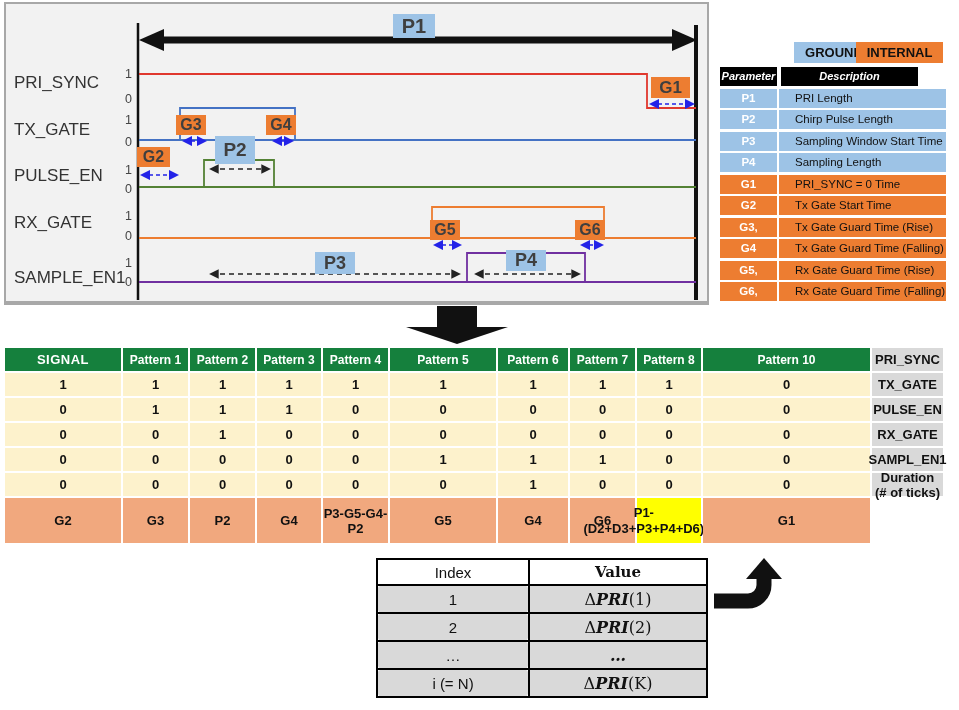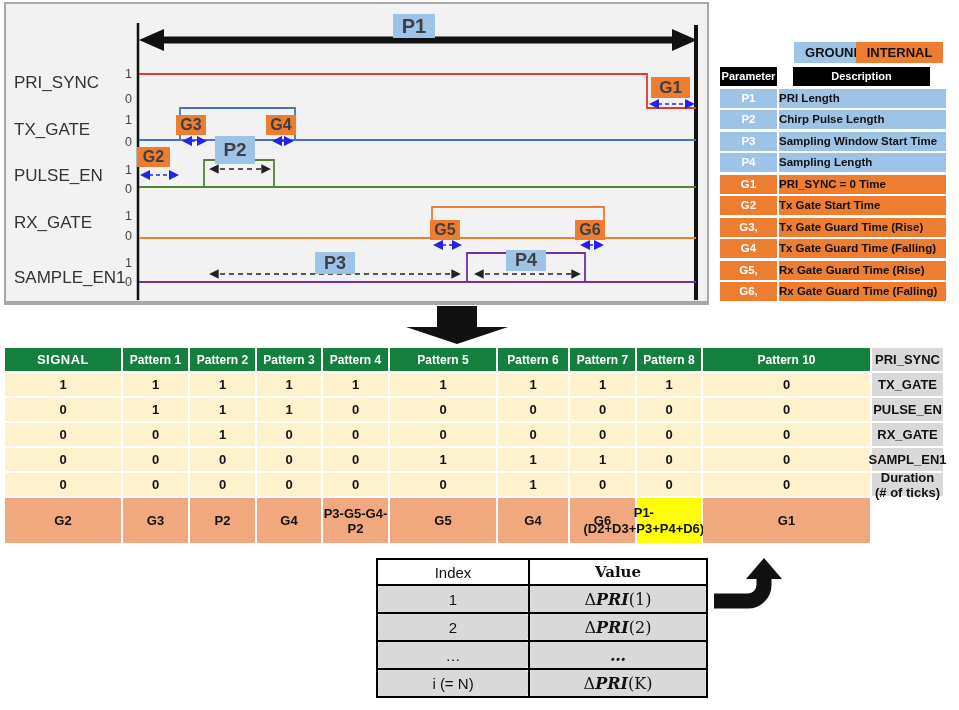--- a/index.html
+++ b/index.html
@@ -15,28 +15,28 @@
               color:#333; white-space:nowrap; }
   .tick { position:absolute; width:22px; text-align:right; font-size:12.5px; color:#444; height:16px; }
   .dlabel { position:absolute; text-align:center; font-weight:bold; color:#3f3f3f; }
   .lab-blue { background:#9dc3e6; }
   .lab-orange { background:#ed7d31; }
 
   
   .mode-box { position:absolute; top:42px; height:21px; font-size:13px; font-weight:bold;
               color:#111; text-align:center; line-height:21px;margin-left:12px; }
   #legend { position:absolute; left:720px; top:67px; width:226px; }
-  .lg-head { display:flex; gap:16px; margin-bottom:2.5px; }
+  .lg-head { display:flex; gap:4px; margin-bottom:2.5px;font-style:italic; }
   .lg-head div { background:#000; color:#fff; font-weight:bold; font-size:11px;
                  height:19px; line-height:19px; text-align:center; }
   .lg-row { display:flex; gap:2px; margin-bottom:2.5px; }
   .lg-param { width:57px; height:19px; line-height:19px; text-align:center;
               color:#fff; font-weight:bold; font-size:11.5px; }
-  .lg-desc { width:167px; height:19px; line-height:19px; padding-left:0;
-             color:#111; font-weight:bold; font-size:11.5px; white-space:nowrap; }
+  .lg-desc { width:167px; height:19px; line-height:19px; padding-left:16px;
+             color:#111; font-weight:normal; font-size:11.5px; white-space:nowrap; }
   .bg-blue { background:#9dc3e6; }
   .bg-orange { background:#ed7d31; }
 
   
   .blockarrow { position:absolute; }
 
   
   #signal-grid { position:absolute; left:5px; top:348px;
       display:grid; gap:2px;
       grid-template-columns:116px 65px 65px 64px 65px 106px 70px 65px 64px 167px 71px;

